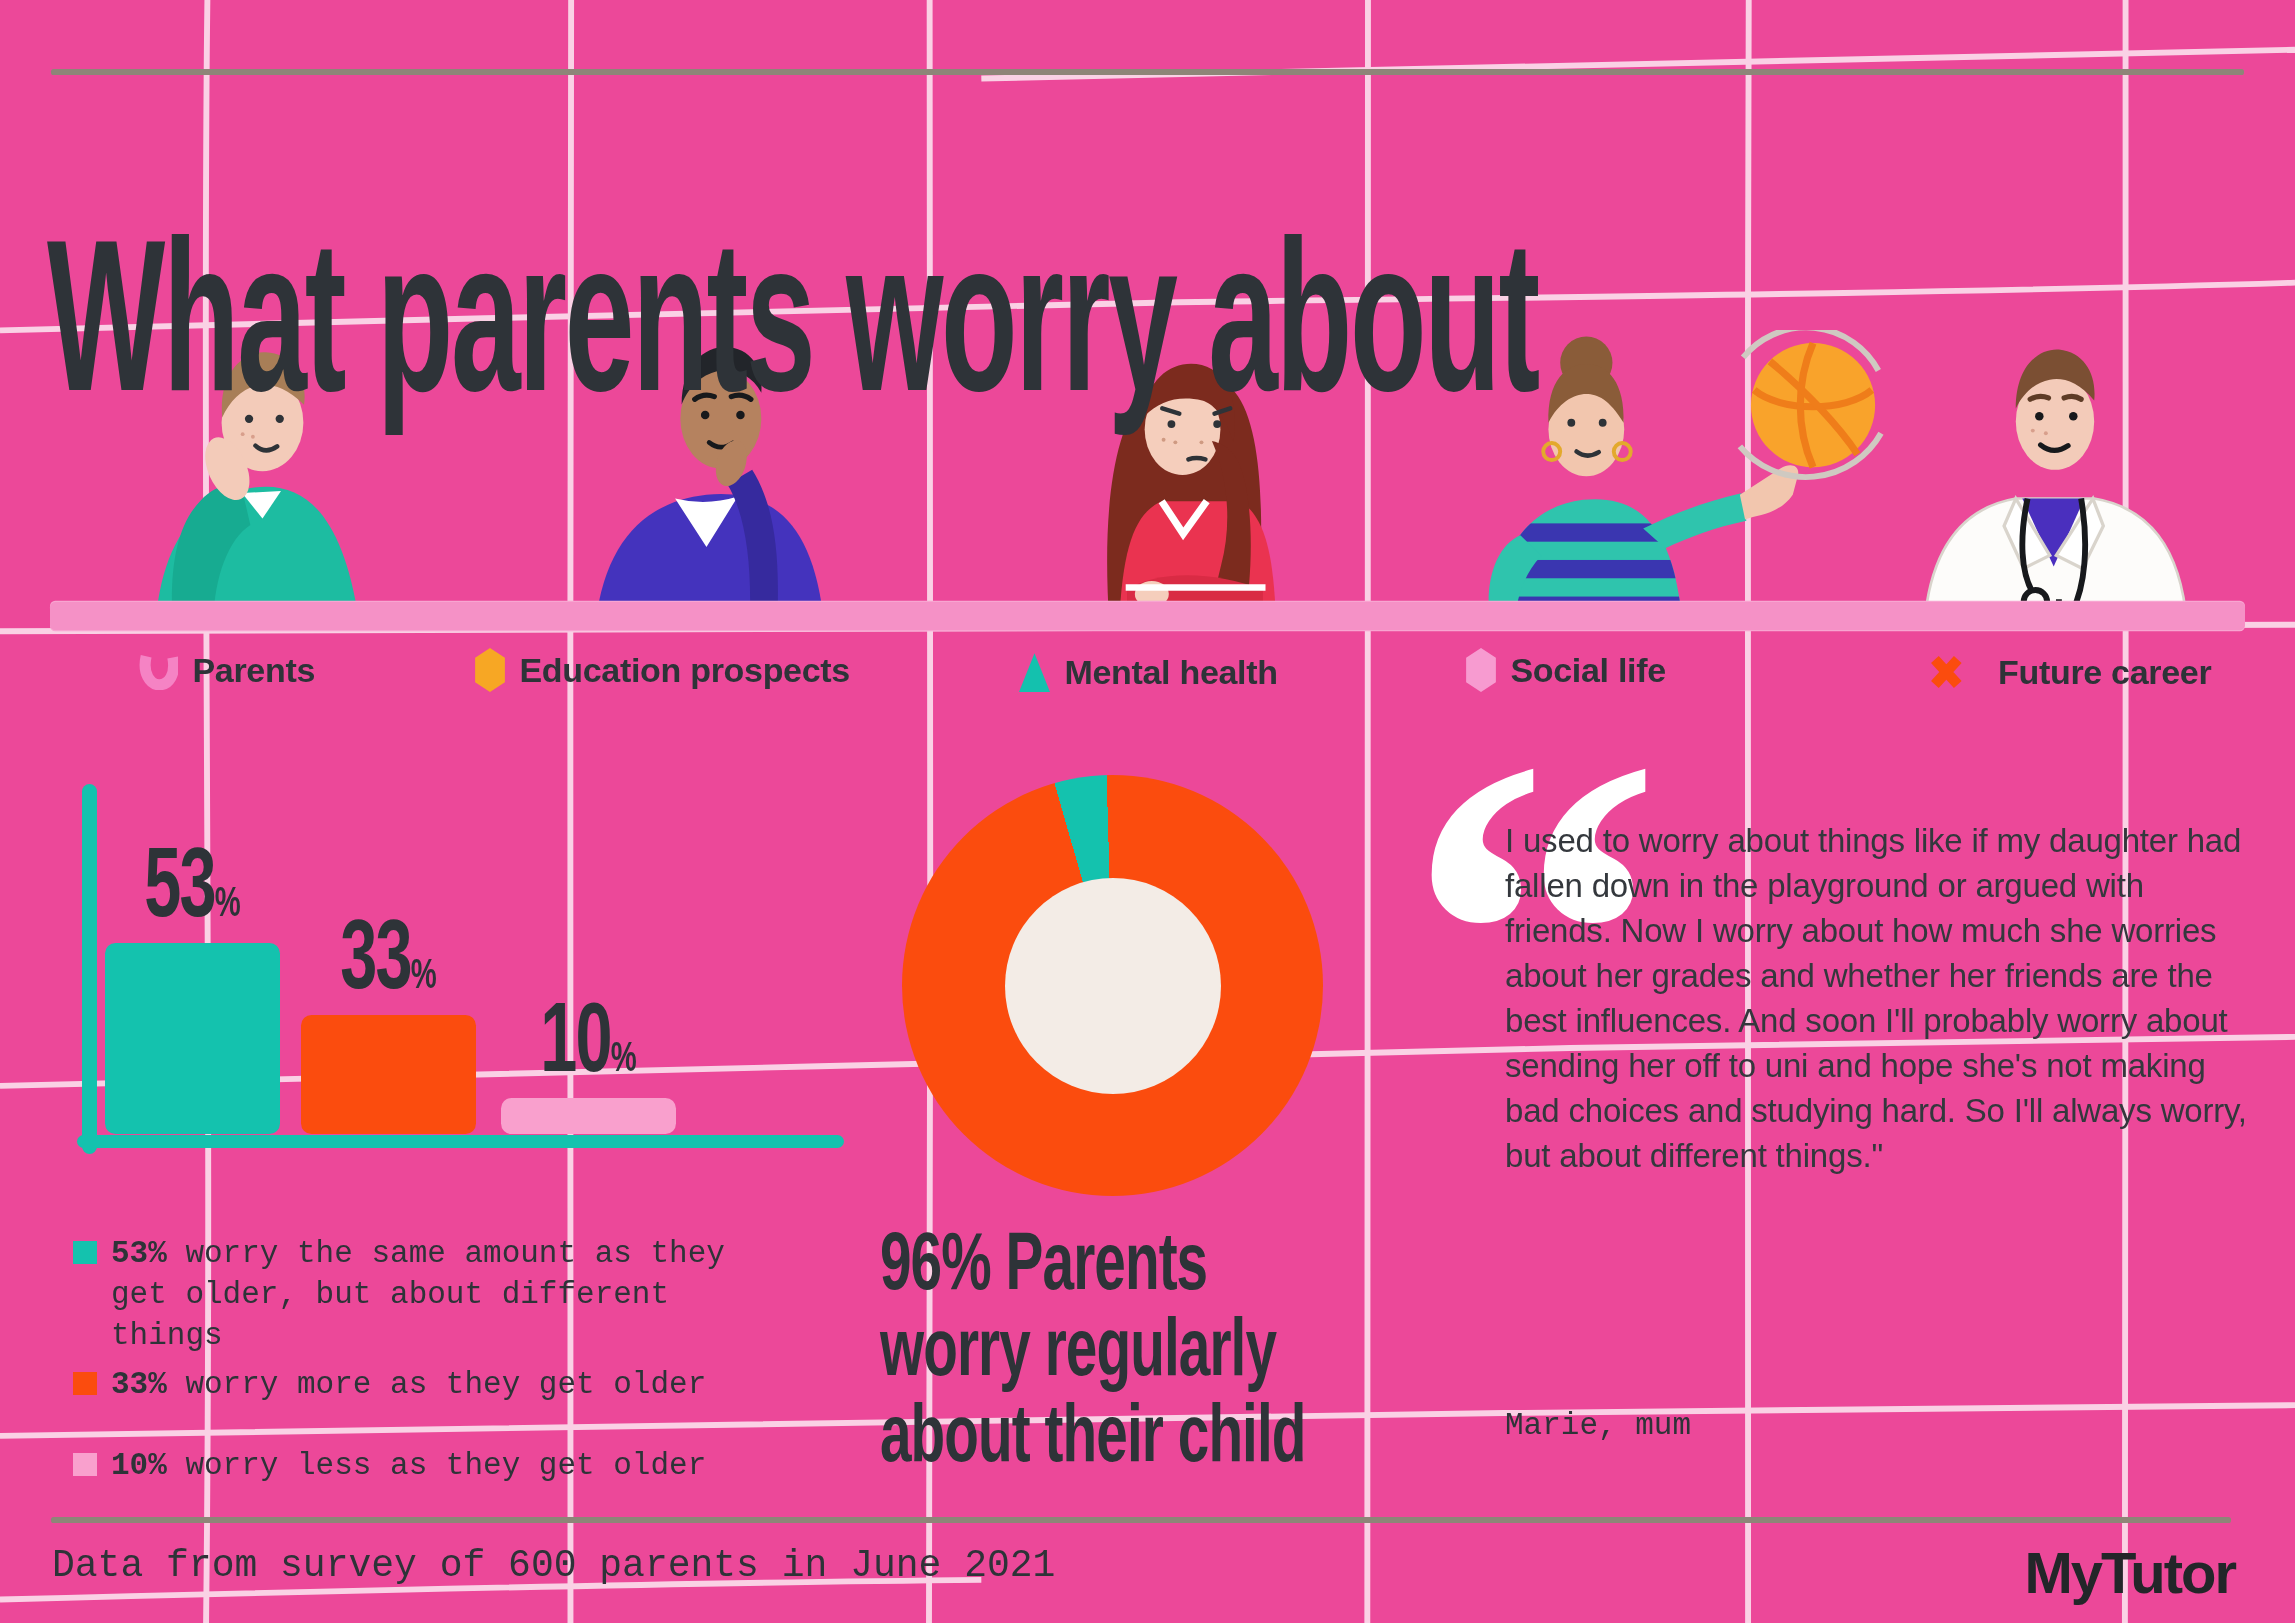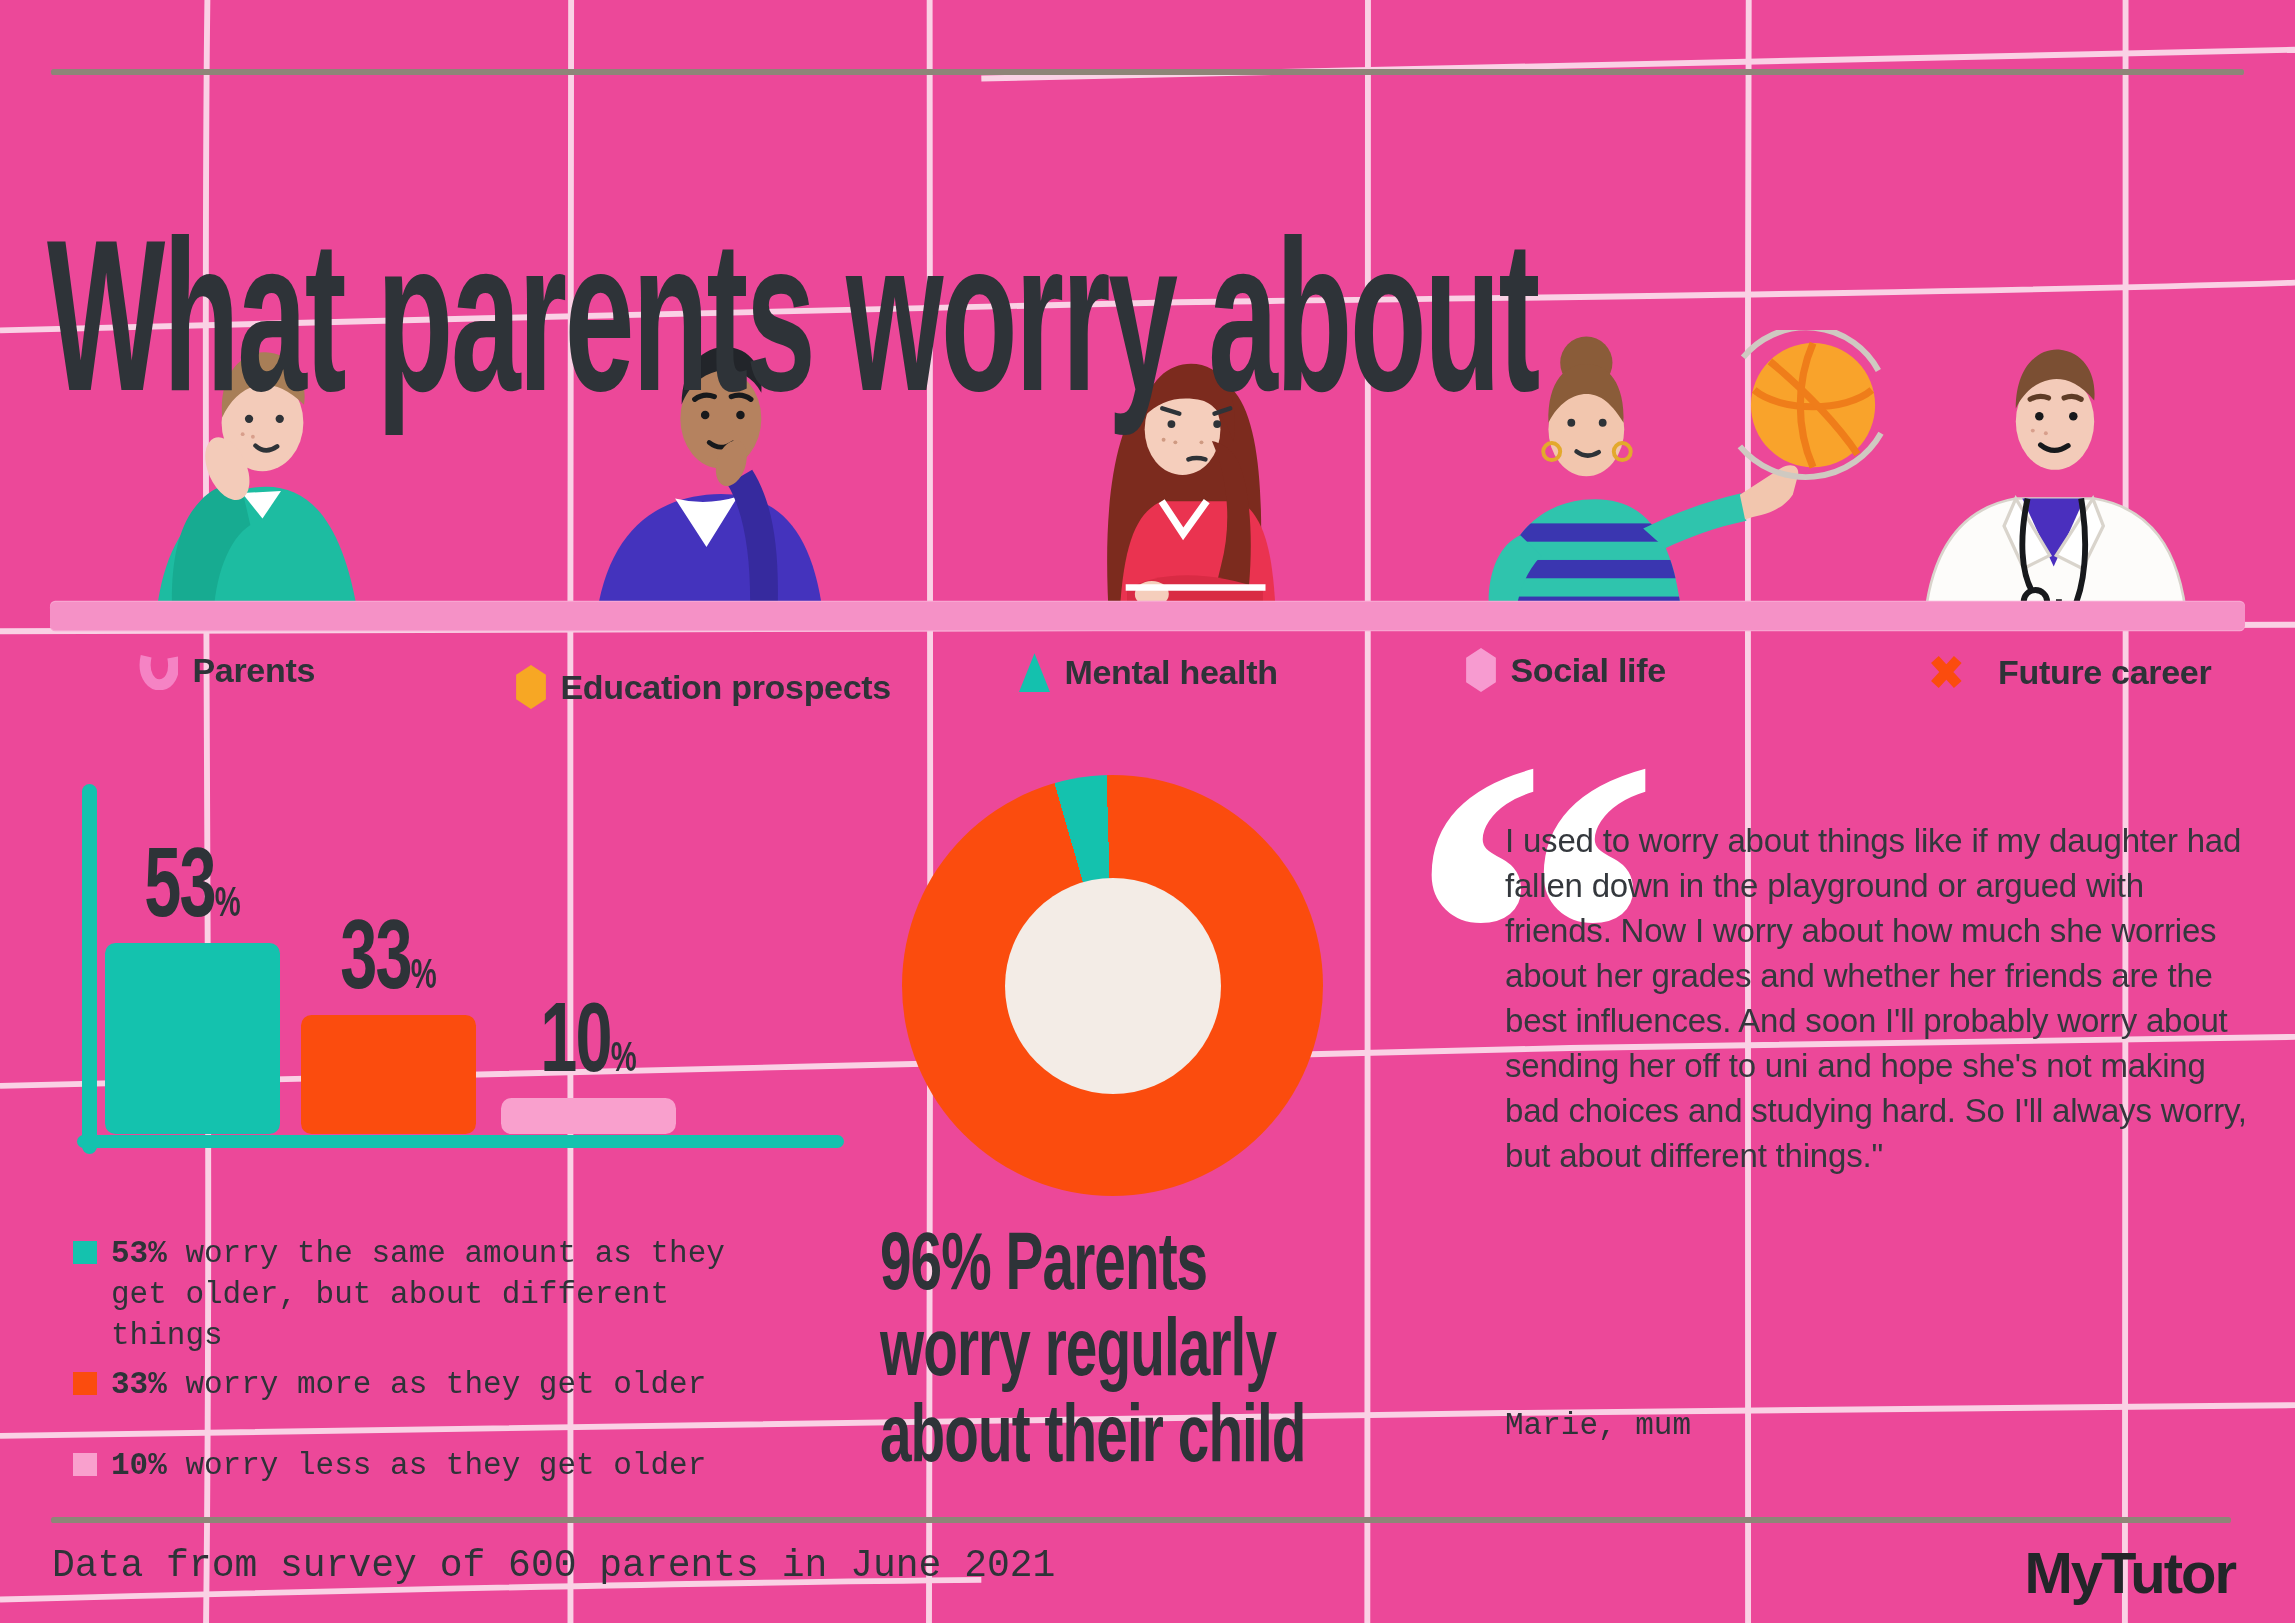--- a/index.html
+++ b/index.html
@@ -23,21 +23,21 @@
   #person-3{left:1047px;width:275px;}
   #person-4{left:1413px;width:510px;}
   #person-5{left:1885px;width:340px;}
 
   #desk-band{position:absolute;left:50px;top:602px;width:2195px;height:27.5px;z-index:3;
              background:#f591c6;border-radius:5.2px;box-shadow:0 1.3px 0 #f8a5d1,0 -1.3px 0 #f8a5d1;}
 
   .worry{position:absolute;z-index:4;display:flex;align-items:center;gap:14.4px;height:46px;
          font-size:34px;font-weight:bold;letter-spacing:-0.3px;}
   #worry-0{left:139px;top:647px;}
-  #worry-1{left:516px;top:647px;margin-top:17px;}
+  #worry-1{left:475px;top:647px;}
   #worry-2{left:1019px;top:649px;}
   #worry-3{left:1466px;top:647px;}
   #worry-4{left:1929px;top:649px;gap:35px;}
   .worry svg{display:block;flex:0 0 auto;}
 
   .axis{position:absolute;background:#14c2ae;border-radius:7.9px;z-index:2;}
   #axis-y{left:82px;top:784px;width:15px;height:370px;}
   #axis-x{left:77px;top:1135px;width:767px;height:13px;}
   .bar{position:absolute;bottom:489px;border-radius:10.5px;z-index:2;}
   .bar[data-bar="0"]{left:105px;width:175px;}

